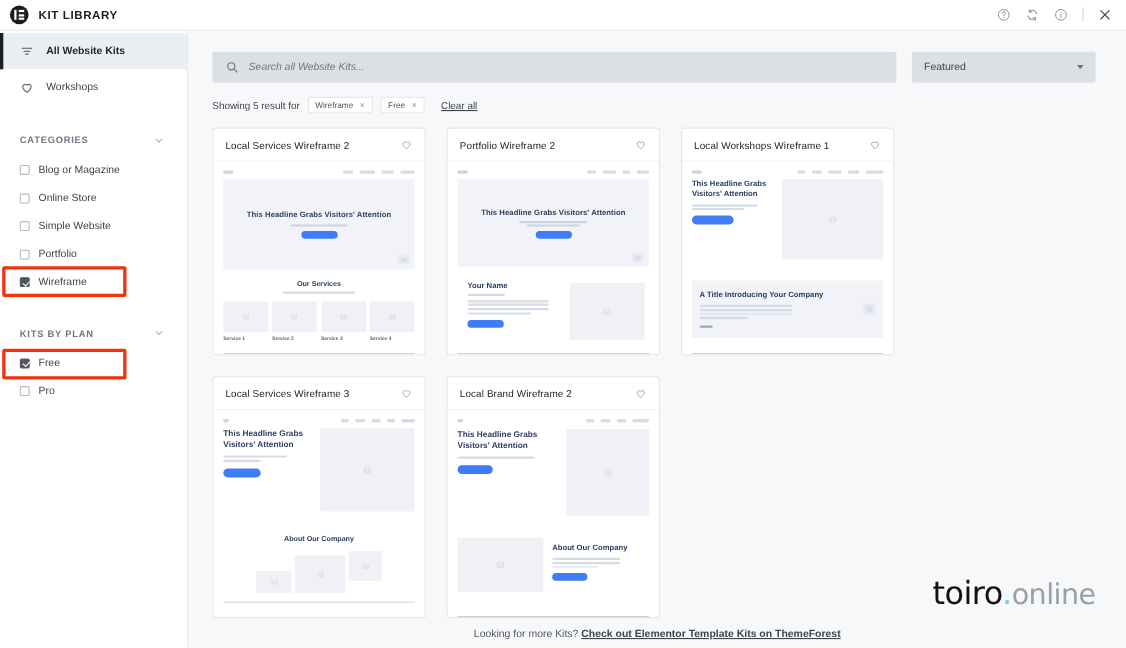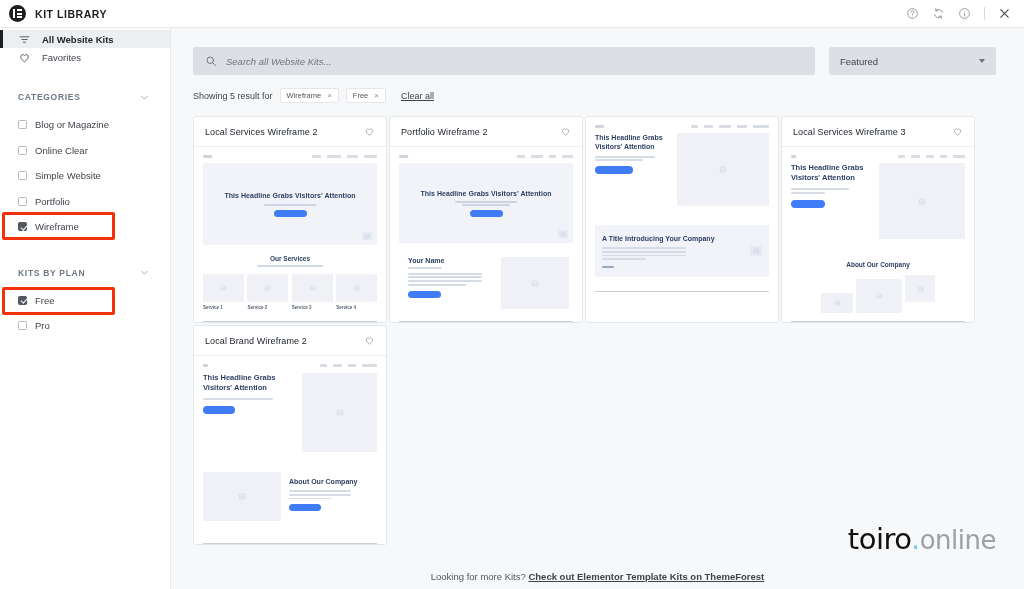--- a/index.html
+++ b/index.html
@@ -36,21 +36,21 @@
   }
   .tb-icon { color: #8c8f94; display: flex; align-items: center; }
   .tb-sep { width: 1px; height: 13px; background: #d5d8dc; }
 
   
   .sidebar {
     position: absolute; top: 28px; left: 0; width: 171px; height: 561px;
     background: #ffffff; border-right: 1px solid #e6e9ec;
   }
   .nav-item {
-    height: 18px; display: flex; align-items: center; gap: 10px;
+    height: 33px; display: flex; align-items: center; gap: 10px;
     padding-left: 18px; font-size: 9.5px; color: #3f444b;
     position: relative; cursor: pointer;
   }
   .nav-item.active { background: #eceff1; font-weight: bold; color: #20262c; }
   .nav-item.active::before {
     content: ""; position: absolute; left: 0; top: 0; width: 3px; height: 100%; background: #1d1e20;
   }
   .nav-icon { color: #50575e; display: flex; align-items: center; width: 14px; }
 
   .section { margin-top: 18px; }
@@ -117,21 +117,21 @@
     padding: 0 6px; font-size: 7.5px; color: #50575e;
   }
   .chip .x { font-size: 8px; color: #8c8f94; cursor: pointer; }
   .clearall {
     font-size: 9px; color: #3f444b; text-decoration: underline;
     margin-left: 8px; cursor: pointer; font-weight: 500;
   }
 
   
   .grid {
-    display: flex; flex-wrap: wrap; gap: 2px; padding: 13px 0 0 22px; width: 832px;
+    display: flex; flex-wrap: wrap; gap: 19px; padding: 13px 0 0 22px; width: 832px;
   }
   .card {
     width: 194px; background: #ffffff; border: 1px solid #e4e7ea; border-radius: 3px;
     overflow: hidden; cursor: pointer;
   }
   .card-head {
     height: 30px; display: flex; align-items: center; justify-content: space-between;
     padding: 0 11px; border-bottom: 1px solid #eceff1;
   }
   .card-title { font-size: 9px; color: #20262c; font-weight: 500; letter-spacing: .1px; }
@@ -251,40 +251,40 @@
     </span>
     <span>All Website Kits</span>
   </div>
 
   <div class="nav-item">
     <span class="nav-icon">
       <svg width="13" height="13" viewBox="0 0 24 24" fill="none" stroke="currentColor" stroke-width="1.7" stroke-linejoin="round">
         <path d="M12 20s-7-4.6-7-9.3A3.9 3.9 0 0 1 12 8.3 3.9 3.9 0 0 1 19 10.7C19 15.4 12 20 12 20z"></path>
       </svg>
     </span>
-    <span>Favorites</span>
+    <span>Workshops</span>
   </div>
 
   <div class="section" style="margin-top:22px;">
     <div class="section-head">
       <span class="section-title">CATEGORIES</span>
       <span class="chev">
         <svg width="11" height="11" viewBox="0 0 24 24" fill="none" stroke="currentColor" stroke-width="2" stroke-linecap="round">
             <path d="M6 9.5l6 6 6-6"></path>
           </svg>
       </span>
     </div>
     <div style="margin-top:6px;position:relative;">
       <div class="filter-row">
         <span class="cb"></span>
         <span>Blog or Magazine</span>
       </div>
       <div class="filter-row">
         <span class="cb"></span>
-        <span>Online Clear</span>
+        <span>Online Store</span>
       </div>
       <div class="filter-row">
         <span class="cb"></span>
         <span>Simple Website</span>
       </div>
       <div class="filter-row">
         <span class="cb"></span>
         <span>Portfolio</span>
       </div>
       <div class="filter-row">
@@ -480,20 +480,28 @@
             <svg width="8" height="7" viewBox="0 0 24 24" fill="none" stroke="#9aa7c0" stroke-width="2">
                 <rect x="3" y="4" width="18" height="16" rx="2"></rect>
                 <path d="M3 16l5-4 4 3 4-5 5 6"></path>
               </svg>
           </span>
         </div>
       </div>
     </div>
 
     <div class="card">
+      <div class="card-head">
+        <span class="card-title">Local Workshops Wireframe 1</span>
+        <span class="heart">
+          <svg width="11" height="11" viewBox="0 0 24 24" fill="none" stroke="currentColor" stroke-width="1.8" stroke-linejoin="round">
+            <path d="M12 20s-7-4.6-7-9.3A3.9 3.9 0 0 1 12 8.3 3.9 3.9 0 0 1 19 10.7C19 15.4 12 20 12 20z"></path>
+          </svg>
+        </span>
+      </div>
       <div class="thumb">
         <div class="mini-nav">
           <span class="mini-logo"></span>
           <span class="mini-links">
             <span style="width:7px"></span>
               <span style="width:9px"></span>
               <span style="width:12px"></span>
               <span style="width:10px"></span>
               <span style="width:16px"></span>
           </span>

